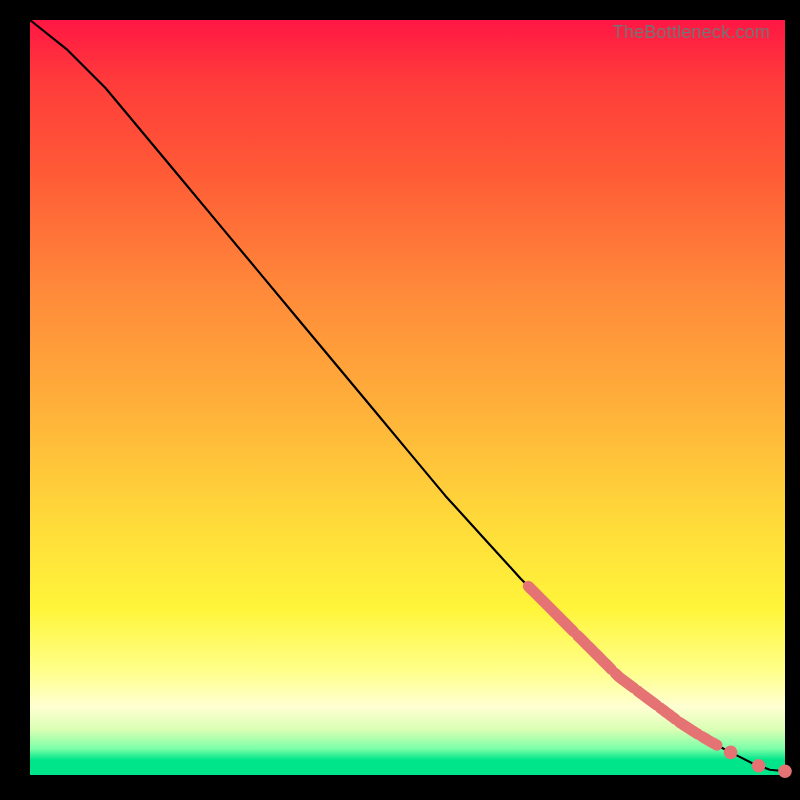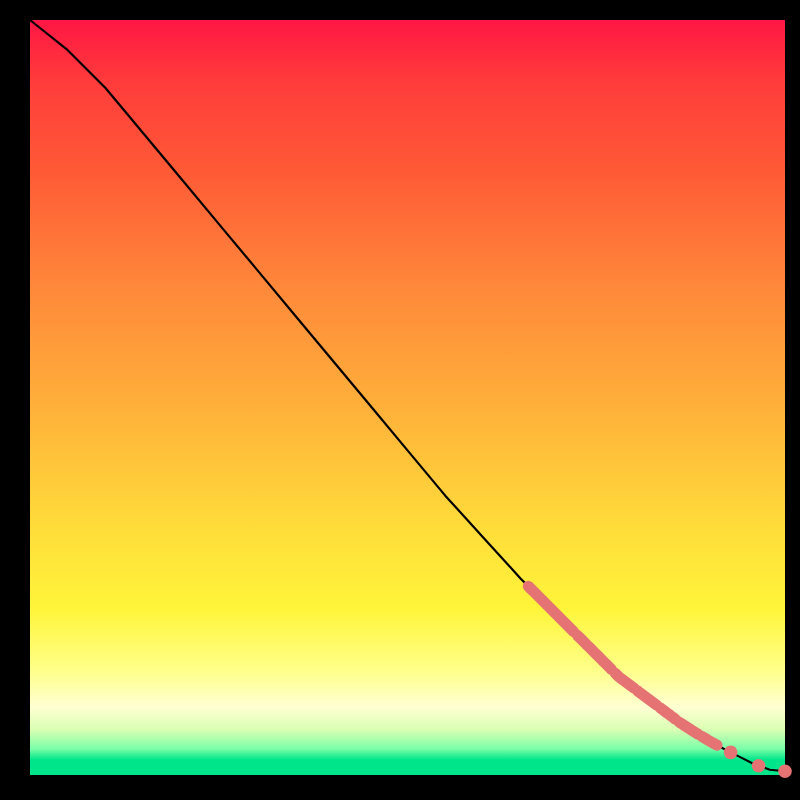--- a/index.html
+++ b/index.html
@@ -73,20 +73,21 @@
     stroke-width: 11;
     stroke-linecap: round;
     fill: none;
   }
 </style>
 </head>
 <body>
 
 <div class="frame">
   <div class="plot-area">
+    <div class="attribution">TheBottleneck.com</div>
     <svg class="curve" viewBox="0 0 755 755">
       <path id="curve-path" class="line" d="M0.00 0.00 L37.75 30.20 L75.50 67.95 L113.25 113.25 L151.00 158.55 L188.75 203.85 L226.50 249.15 L264.25 294.45 L302.00 339.75 L339.75 385.05 L377.50 430.35 L415.25 475.65 L453.00 517.17 L490.75 558.70 L513.40 581.35 L528.50 596.45 L543.60 611.55 L558.70 626.65 L573.80 641.75 L588.90 656.85 L604.00 668.17 L619.10 679.50 L634.20 690.83 L649.30 702.15 L664.40 711.97 L679.50 721.02 L694.60 729.33 L709.70 736.88 L724.80 744.43 L739.90 749.72 L755.00 751.23 "></path>
       <g id="segments">
           <path d="M498.30 566.25 L501.54 569.49 L504.77 572.72 L508.01 575.96 L511.24 579.19 L514.48 582.43 L517.71 585.66 L520.95 588.90 L524.19 592.14 L527.42 595.37 L530.66 598.61 L533.89 601.84 L537.13 605.08 L540.36 608.31 L543.60 611.55 " class="segment" style="stroke: rgb(229, 115, 115);"></path>
           <path d="M547.38 615.33 L549.80 617.75 L552.23 620.18 L554.66 622.61 L557.08 625.03 L559.51 627.46 L561.94 629.89 L564.36 632.31 L566.79 634.74 L569.22 637.17 L571.64 639.59 L574.07 642.02 L576.50 644.45 L578.92 646.87 L581.35 649.30 " class="segment" style="stroke: rgb(229, 115, 115);"></path>
           <path d="M585.13 653.08 L586.47 654.42 L587.82 655.77 L589.17 657.05 L590.52 658.06 L591.87 659.07 L593.21 660.09 L594.56 661.10 L595.91 662.11 L597.26 663.12 L598.61 664.13 L599.96 665.14 L601.30 666.15 L602.65 667.16 L604.00 668.17 " class="segment" style="stroke: rgb(229, 115, 115);"></path>
           <path d="M607.78 671.01 L609.12 672.02 L610.47 673.03 L611.82 674.04 L613.17 675.05 L614.52 676.06 L615.86 677.07 L617.21 678.08 L618.56 679.10 L619.91 680.11 L621.26 681.12 L622.61 682.13 L623.95 683.14 L625.30 684.15 L626.65 685.16 " class="segment" style="stroke: rgb(229, 115, 115);"></path>
           <path d="M630.42 687.99 L631.50 688.80 L632.58 689.61 L633.66 690.42 L634.74 691.23 L635.82 692.04 L636.90 692.85 L637.98 693.66 L639.05 694.47 L640.13 695.27 L641.21 696.08 L642.29 696.89 L643.37 697.70 L644.45 698.51 L645.52 699.32 " class="segment" style="stroke: rgb(229, 115, 115);"></path>
           <path d="M649.30 702.15 L650.65 703.03 L652.00 703.90 L653.34 704.78 L654.69 705.66 L656.04 706.53 L657.39 707.41 L658.74 708.28 L660.09 709.16 L661.43 710.04 L662.78 710.91 L664.13 711.79 L665.48 712.61 L666.83 713.42 L668.17 714.23 " class="segment" style="stroke: rgb(229, 115, 115);"></path>
           <path d="M671.95 716.50 L673.03 717.14 L674.11 717.79 L675.19 718.44 L676.26 719.08 L677.34 719.73 L678.42 720.38 L679.50 721.02 L680.58 721.62 L681.66 722.21 L682.74 722.80 L683.81 723.40 L684.89 723.99 L685.97 724.58 L687.05 725.18 " class="segment" style="stroke: rgb(229, 115, 115);"></path>

